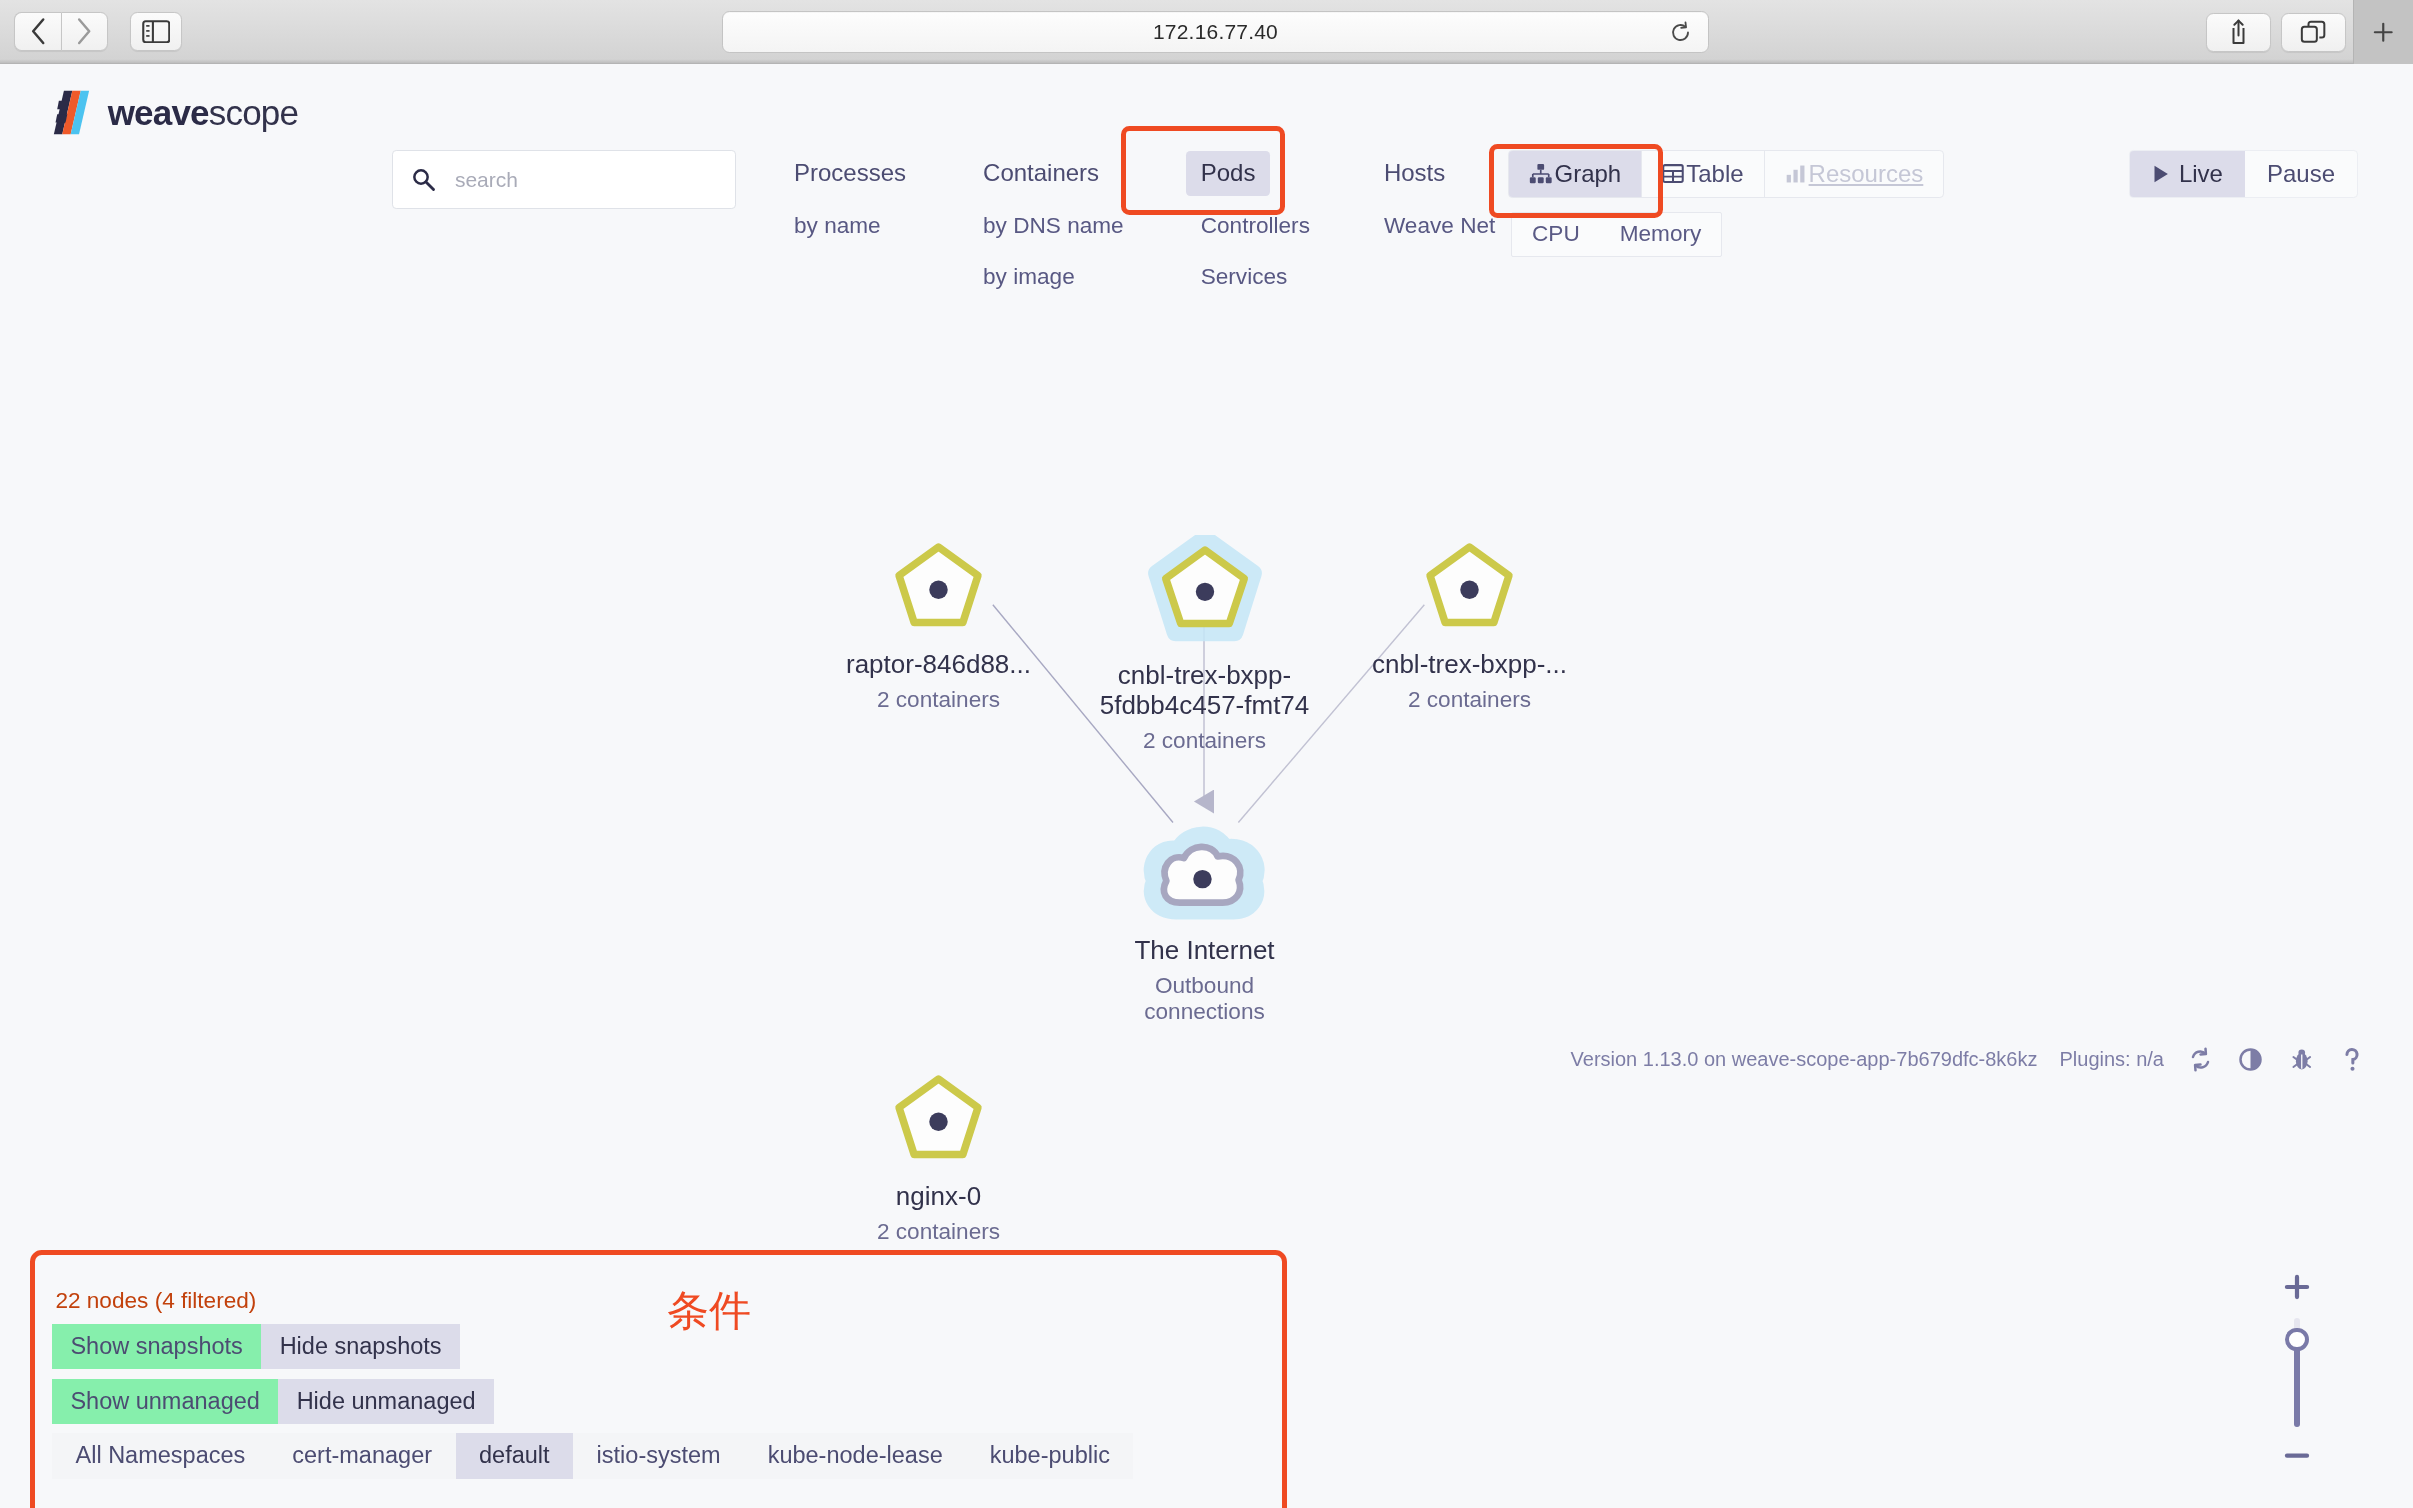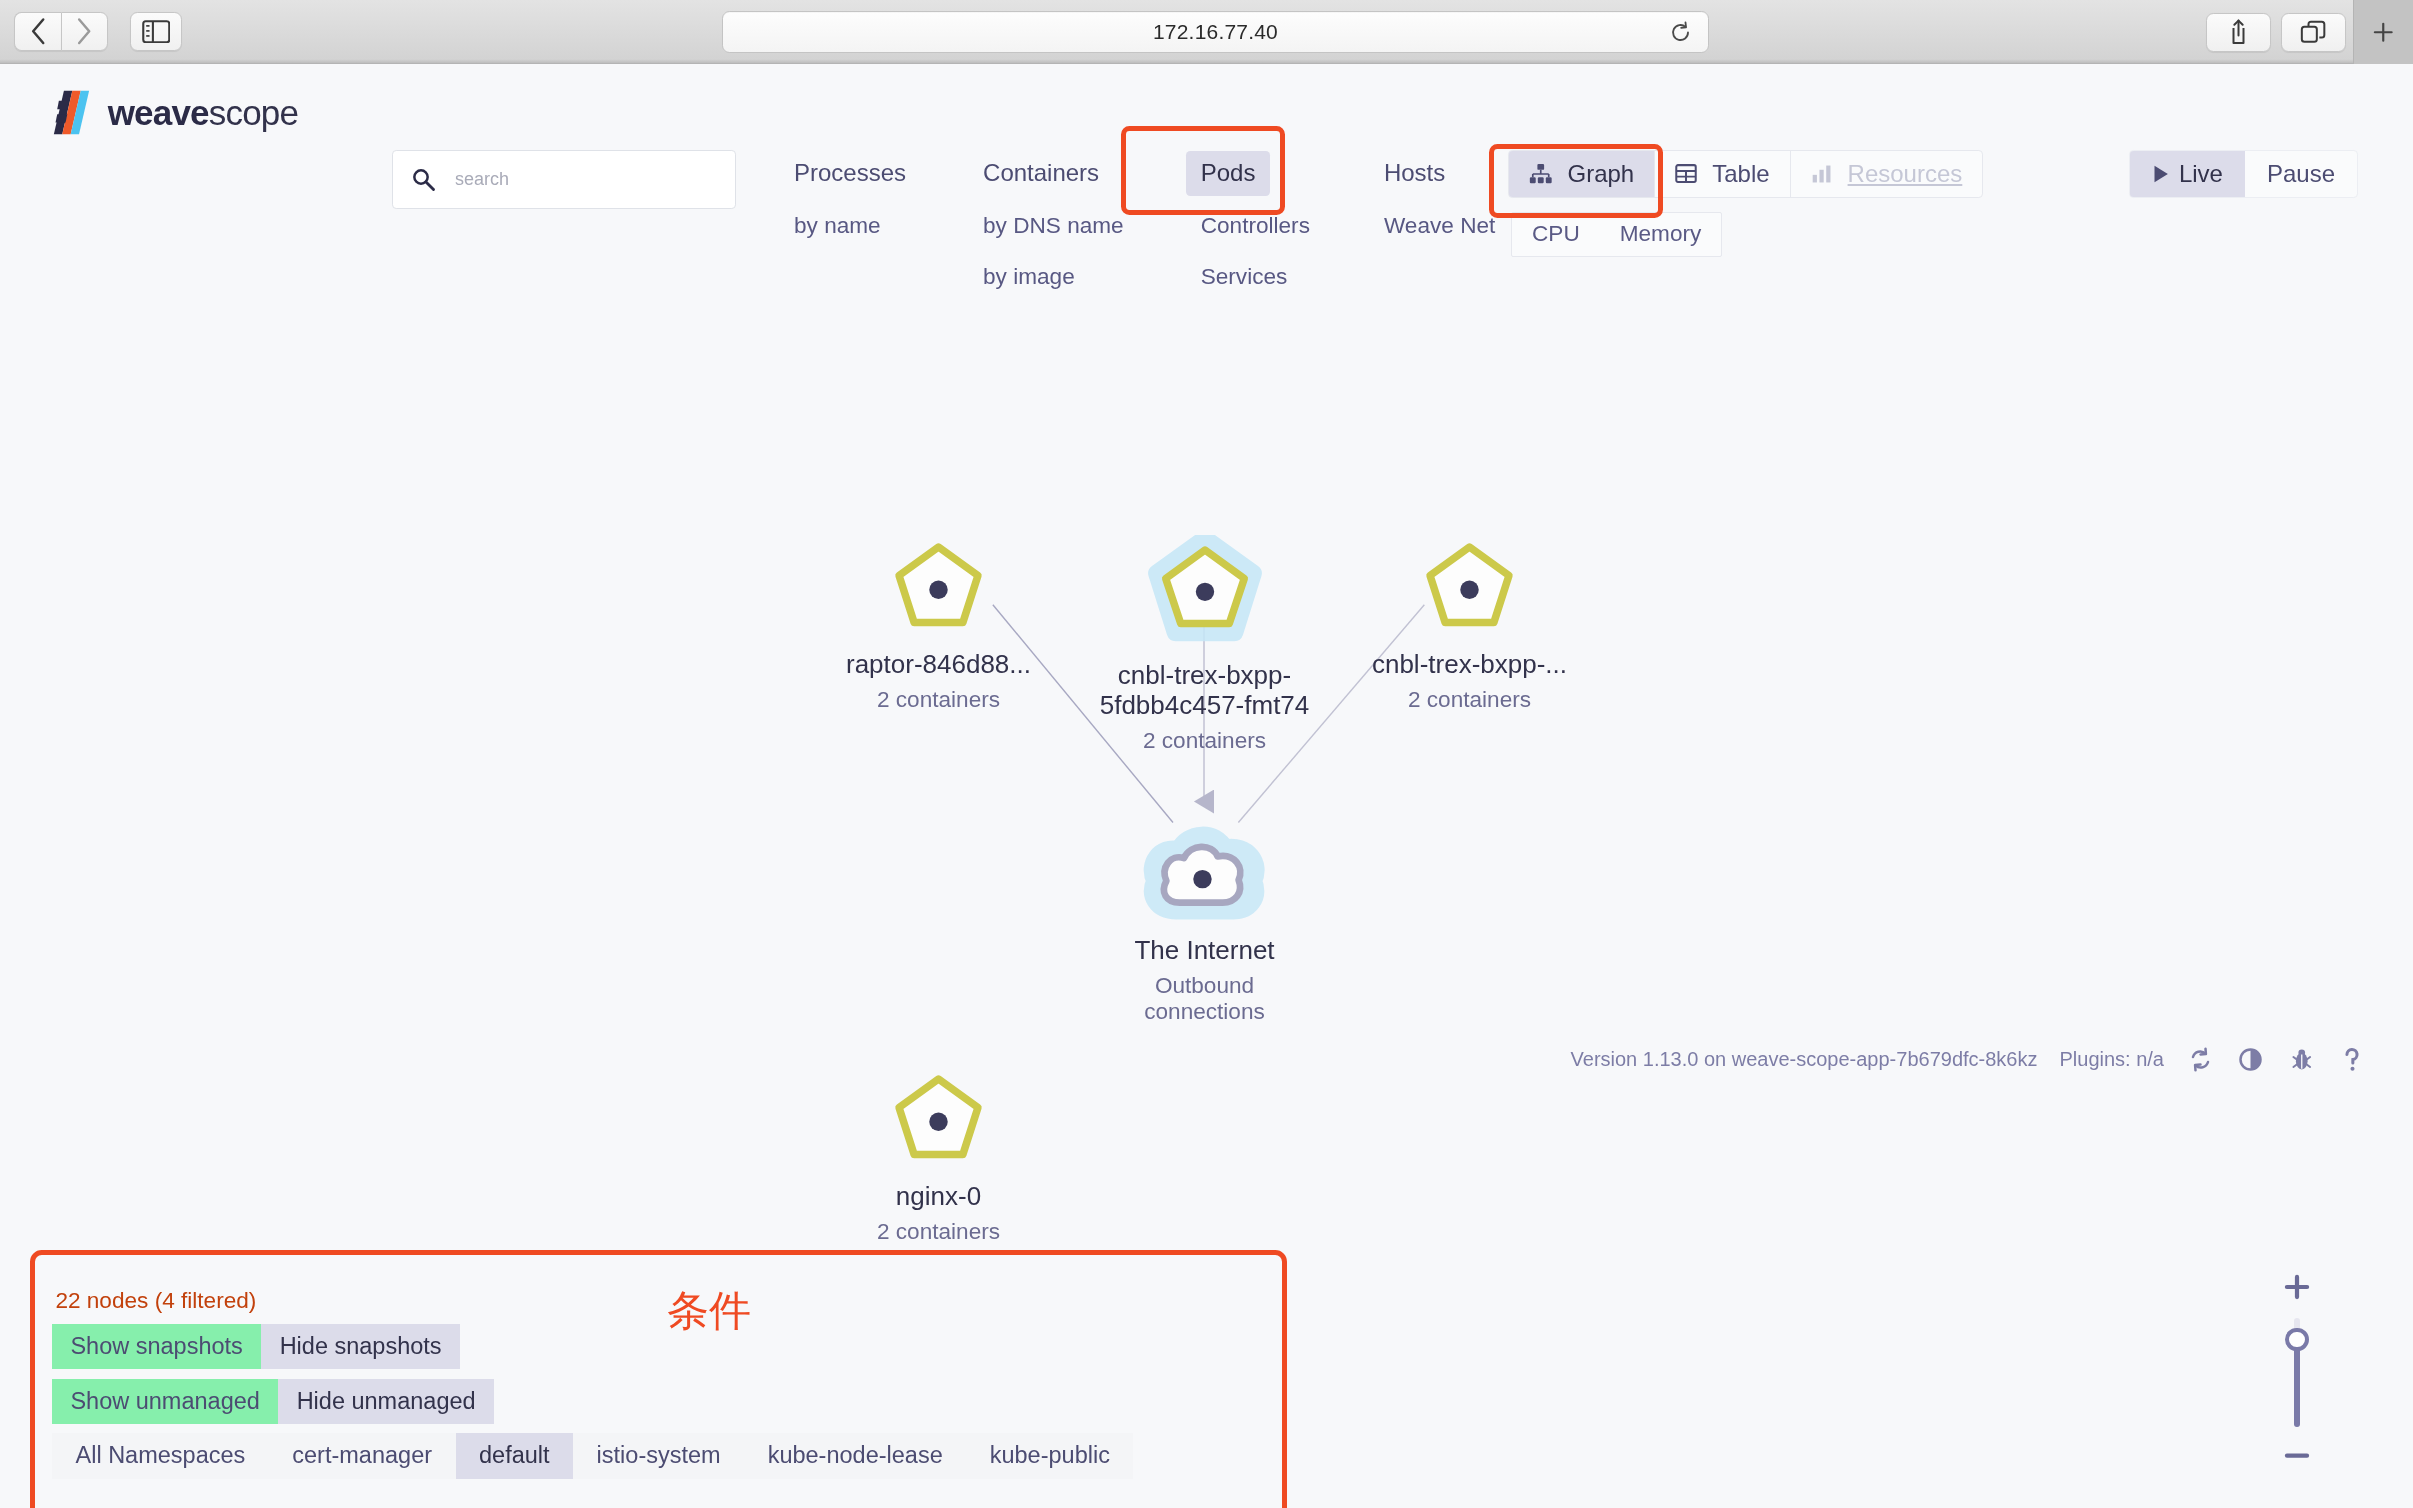--- a/index.html
+++ b/index.html
@@ -63,21 +63,21 @@
 
   .search-box {
     position: absolute; left: 392px; top: 86px;
     width: 344px; height: 59px;
     background: #fff; border: 0.8px solid #dfe2e8; border-radius: 4.2px;
     display: flex; align-items: center; padding-left: 18.4px;
   }
   .search-icon-wrap { width: 28.5px; height: 28.5px; display: flex; align-items: center; }
   .search-input {
     border: none; outline: none; background: transparent;
-    font-size: 18px; color: #3d3d56; margin-left: 15px; width: 251px;
+    font-size: 21px; color: #3d3d56; margin-left: 15px; width: 251px;
     font-family: inherit;
   }
   .search-input::placeholder { color: #a9abb8; }
 
   
   .topo-nav { position: absolute; left: 779px; top: 87px; display: flex; }
   .topo-col { display: flex; flex-direction: column; align-items: flex-start; }
   .topo-item {
     font-size: 24px; color: #4c4c72; padding: 8.4px 15px; border-radius: 4.2px;
     white-space: nowrap; cursor: pointer; margin-bottom: 8.4px;
@@ -90,21 +90,21 @@
   .col-pods       { margin-left: 47px; }
   .col-hosts      { margin-left: 44px; }
 
   
   .view-switch {
     position: absolute; left: 1508px; top: 86px;
     display: flex; background: #fafbfc;
     border: 0.8px solid #e6e8ee; border-radius: 4.2px; overflow: hidden;
   }
   .view-btn {
-    display: flex; align-items: center; gap: 15px;
+    display: flex; align-items: center; gap: 2px;
     font-size: 24px; color: #4c4c72; padding: 9.2px 20px;
     border-right: 0.8px solid #e6e8ee; cursor: pointer; white-space: nowrap;
   }
   .view-btn:last-child { border-right: none; }
   .view-btn.selected { background: #dcdcea; color: #32324b; }
   .view-btn.disabled { color: #c5c7d6; text-decoration: underline; }
 
   .metric-switch {
     position: absolute; left: 1511px; top: 148px;
     display: flex; background: #fafbfc; border: 0.8px solid #e6e8ee; border-radius: 2px;

